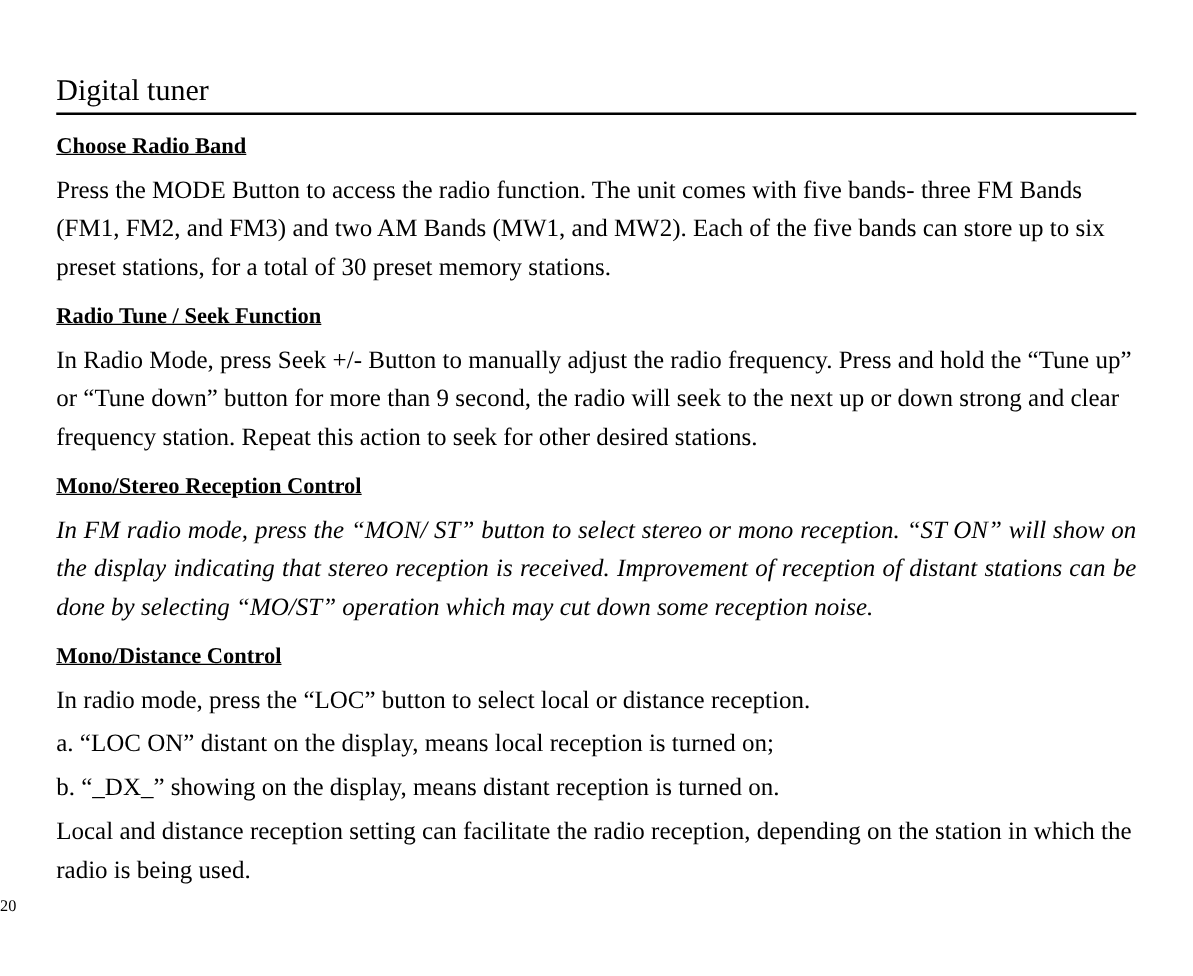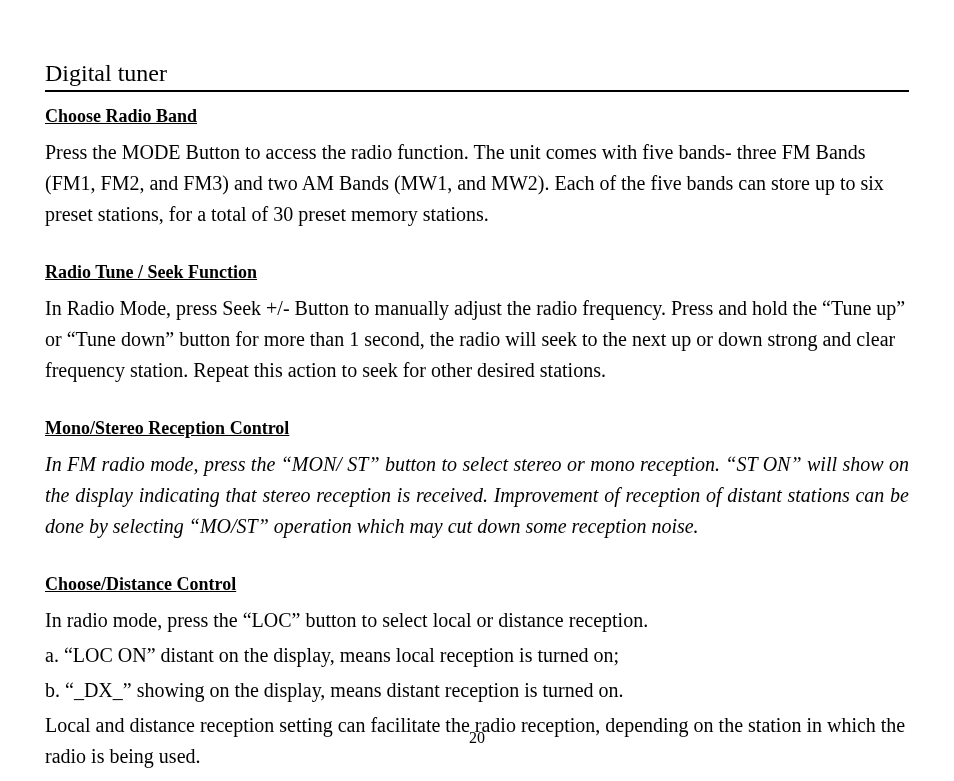--- a/index.html
+++ b/index.html
@@ -20,56 +20,56 @@
       font-size: 24px;
       font-weight: normal;
       padding-bottom: 3px;
       border-bottom: 2px solid #000;
       margin-bottom: 14px;
     }
     .section-title {
       font-size: 18px;
       text-decoration: underline;
       margin-bottom: 10px;
-      margin-top: 32px;
+      margin-top: 12px;
     }
     .section-title:first-of-type {
       margin-top: 8px;
     }
     .body-text {
       font-size: 20px;
       line-height: 1.55;
       margin-bottom: 4px;
     }
     .body-text-justify {
       text-align: justify;
       font-style: italic;
     }
     .page-number {
       position: absolute;
-      bottom: 34px;
+      bottom: 48px;
       left: 0;
       right: 0;
-      text-align: center;
-      font-size: 16px;
+      text-align: left;
+      font-size: 13px;
     }
   </style>
 </head>
 <body>
 
 <h1 class="main-title">Digital tuner</h1>
 
 <h2 class="section-title">Choose Radio Band</h2>
 <p class="body-text">Press the MODE Button to access the radio function. The unit comes with five bands- three FM Bands (FM1, FM2, and FM3) and two AM Bands (MW1, and MW2). Each of the five bands can store up to six preset stations, for a total of 30 preset memory stations.</p>
 
 <h2 class="section-title">Radio Tune / Seek Function</h2>
-<p class="body-text">In Radio Mode, press Seek +/- Button to manually adjust the radio frequency. Press and hold the “Tune up” or “Tune down” button for more than 1 second, the radio will seek to the next up or down strong and clear frequency station. Repeat this action to seek for other desired stations.</p>
+<p class="body-text">In Radio Mode, press Seek +/- Button to manually adjust the radio frequency. Press and hold the “Tune up” or “Tune down” button for more than 9 second, the radio will seek to the next up or down strong and clear frequency station. Repeat this action to seek for other desired stations.</p>
 
 <h2 class="section-title">Mono/Stereo Reception Control</h2>
 <p class="body-text body-text-justify">In FM radio mode, press the “MON/ ST” button to select stereo or mono reception. “ST ON” will show on the display indicating that stereo reception is received. Improvement of reception of distant stations can be done by selecting “MO/ST” operation which may cut down some reception noise.</p>
 
-<h2 class="section-title">Choose/Distance Control</h2>
+<h2 class="section-title">Mono/Distance Control</h2>
 <p class="body-text">In radio mode, press the “LOC” button to select local or distance reception.</p>
 <p class="body-text">a. “LOC ON” distant on the display, means local reception is turned on;</p>
 <p class="body-text">b. “_DX_” showing on the display, means distant reception is turned on.</p>
 <p class="body-text">Local and distance reception setting can facilitate the radio reception, depending on the station in which the radio is being used.</p>
 
 <div class="page-number">20</div>
 
 </body></html>

